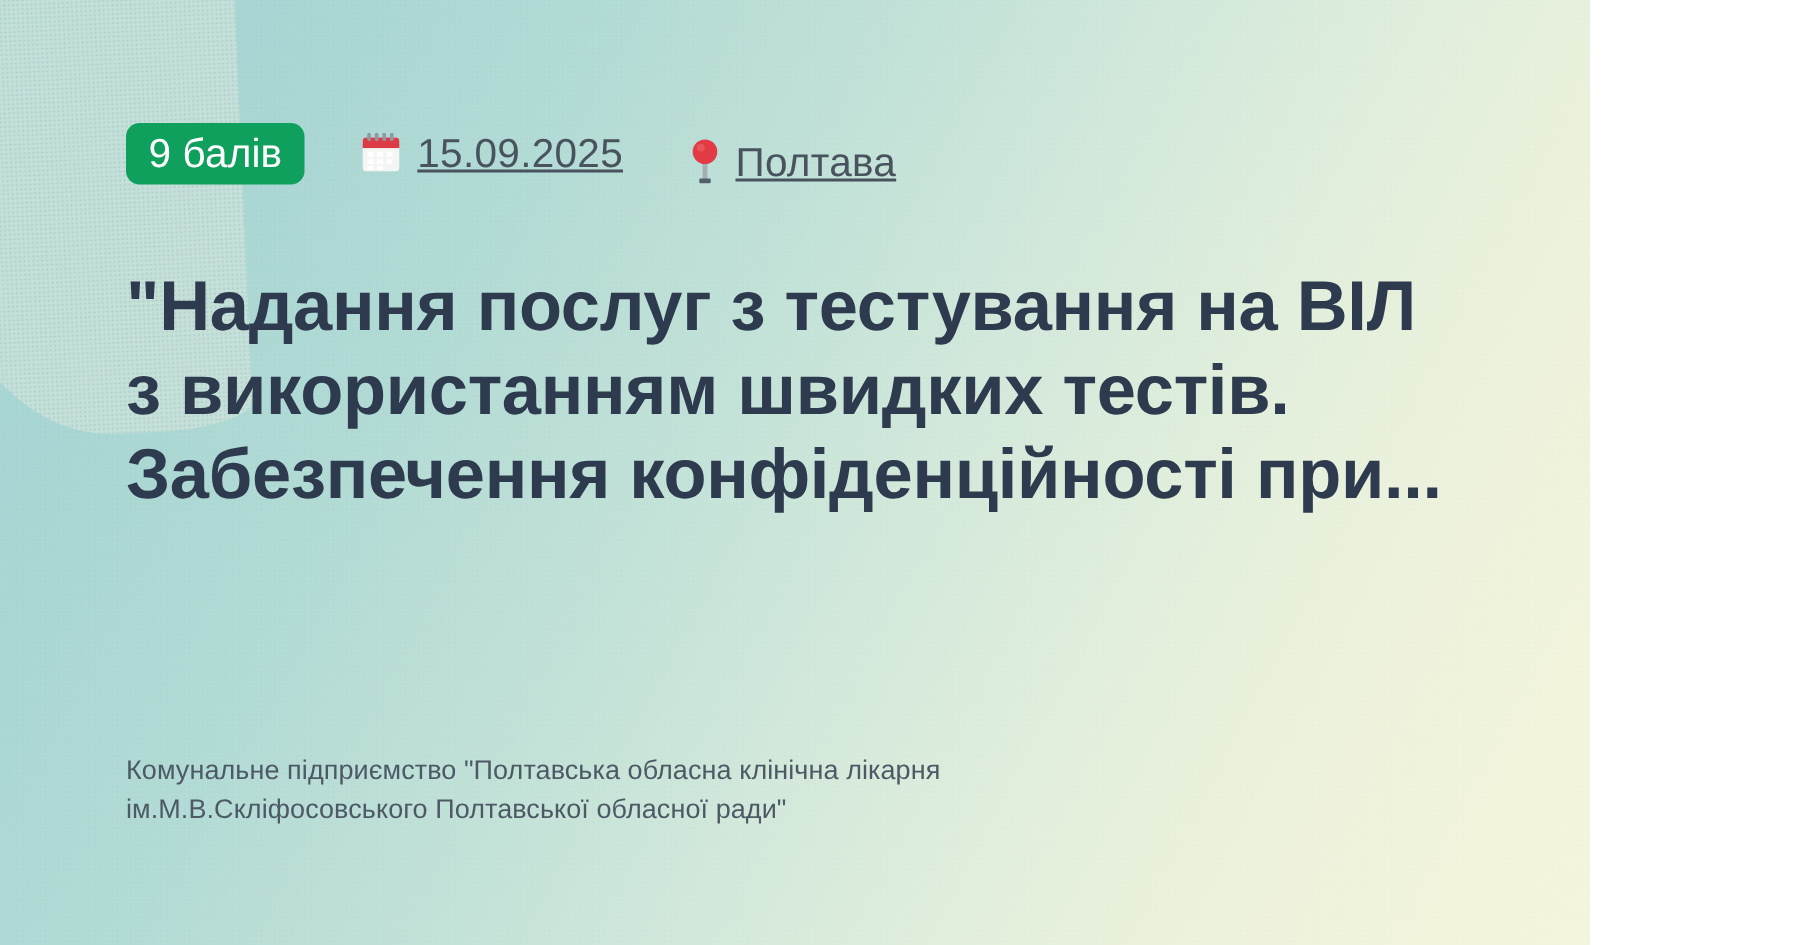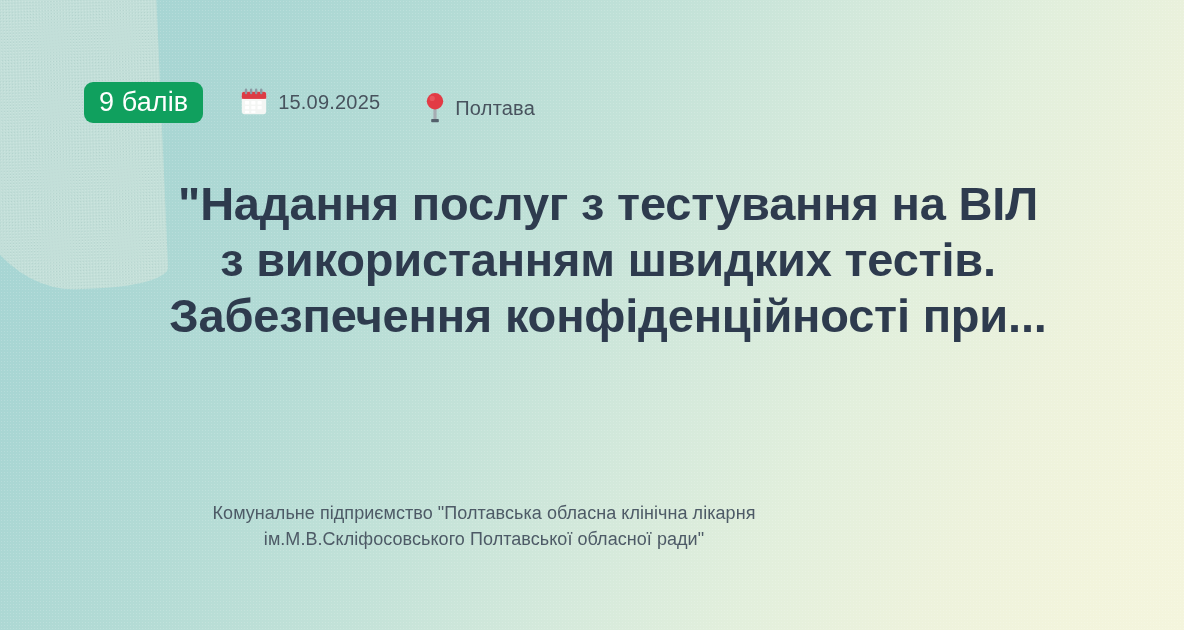--- a/index.html
+++ b/index.html
@@ -10,36 +10,35 @@
   body {
     width: 1200px;
     height: 630px;
     overflow: hidden;
     font-family: "Liberation Sans", "DejaVu Sans", sans-serif;
     background: #ffffff;
   }
 
   .card {
     position: relative;
-    width: 1184px;
+    width: 1060px;
     height: 630px;
     overflow: hidden;
     
     background:
       linear-gradient(118deg,
         #a4d4d4 0%,
         #a9d6d3 16%,
         #b3dbd5 30%,
         #c3e2d8 45%,
         #d4e9db 58%,
         #e2efdc 70%,
         #edf2dc 82%,
         #f2f4dc 92%,
         #f4f5dd 100%);
-    text-align: center;
   }
 
   
   .noise {
     position: absolute;
     inset: 0;
     pointer-events: none;
     opacity: 0.35;
     background-image:
       radial-gradient(rgba(255,255,255,0.45) 0.5px, transparent 0.6px),
@@ -105,24 +104,25 @@
 
   .meta-item {
     display: inline-flex;
     align-items: center;
     white-space: nowrap;
   }
   .meta-date { margin-left: 36px; }
   .meta-place { margin-left: 42px; margin-top: 12px; }
 
   .meta-text {
-    font-size: 20px;
+    font-size: 27px;
     color: #48535e;
     line-height: 1;
     letter-spacing: 0.2px;
+    text-decoration: underline;
   }
 
   
   .icon-calendar { width: 30px; height: 30px; margin-right: 9px; display: block; }
   .icon-pin { width: 26px; height: 32px; margin-right: 7px; display: block; }
 
   
   .title {
     position: absolute;
     top: 176px;

